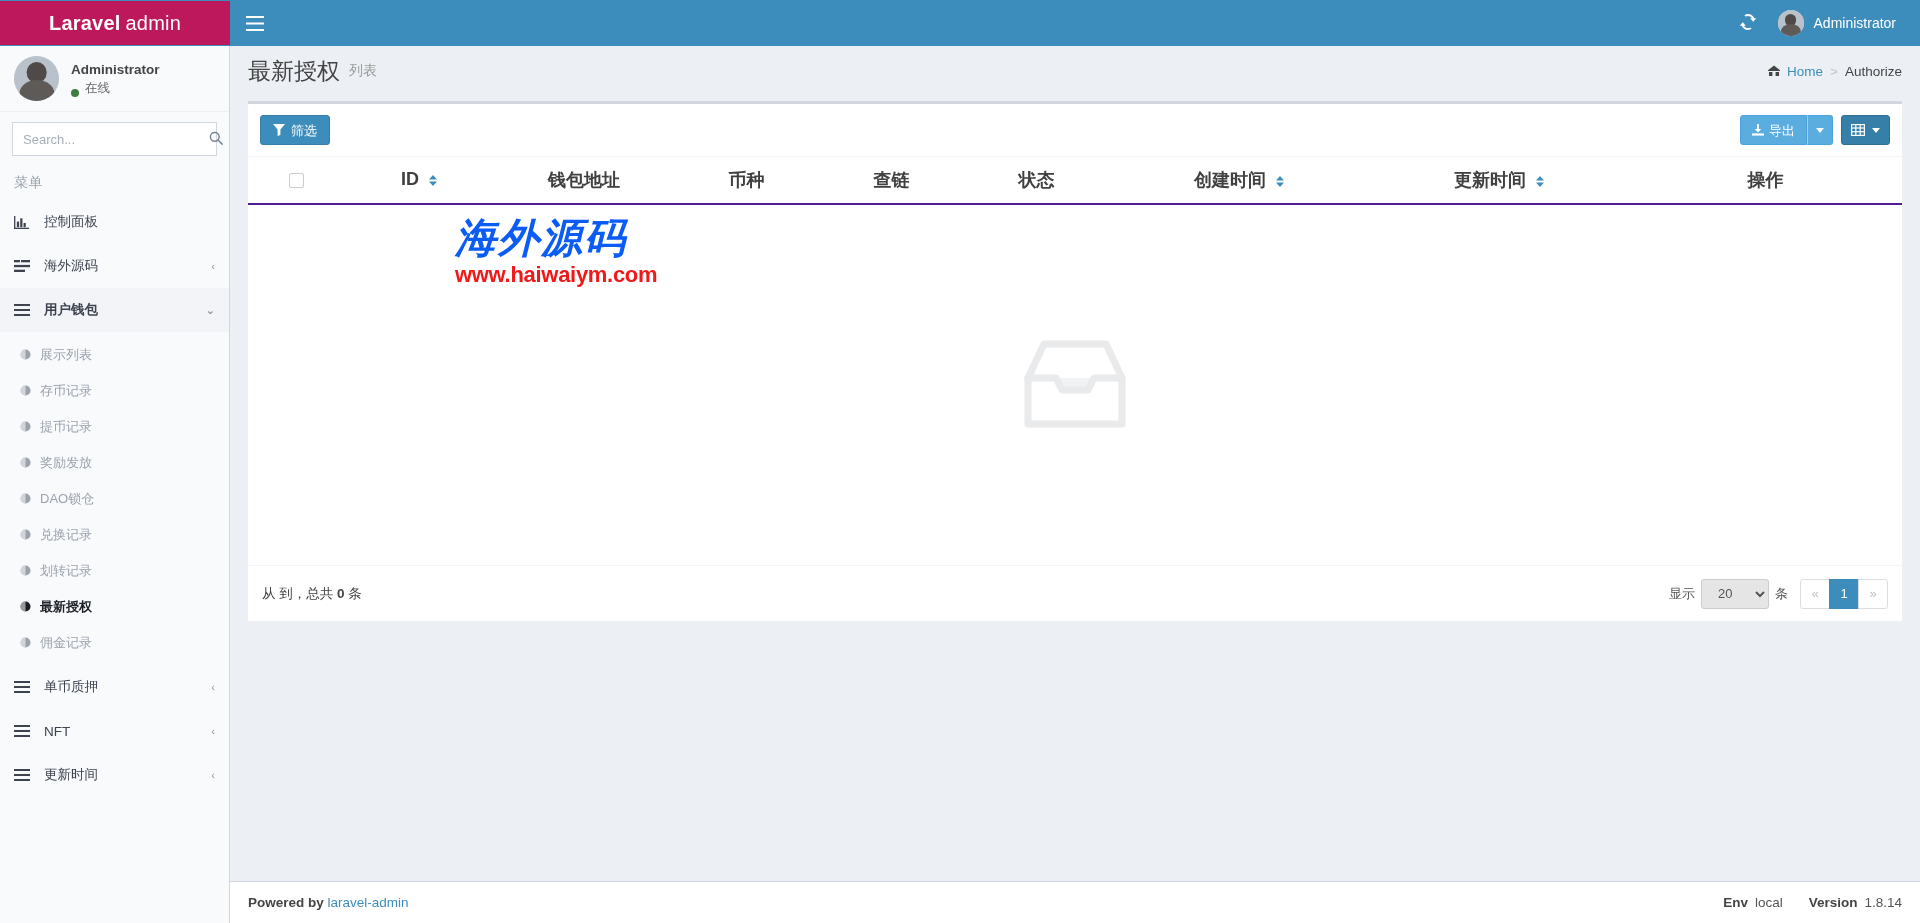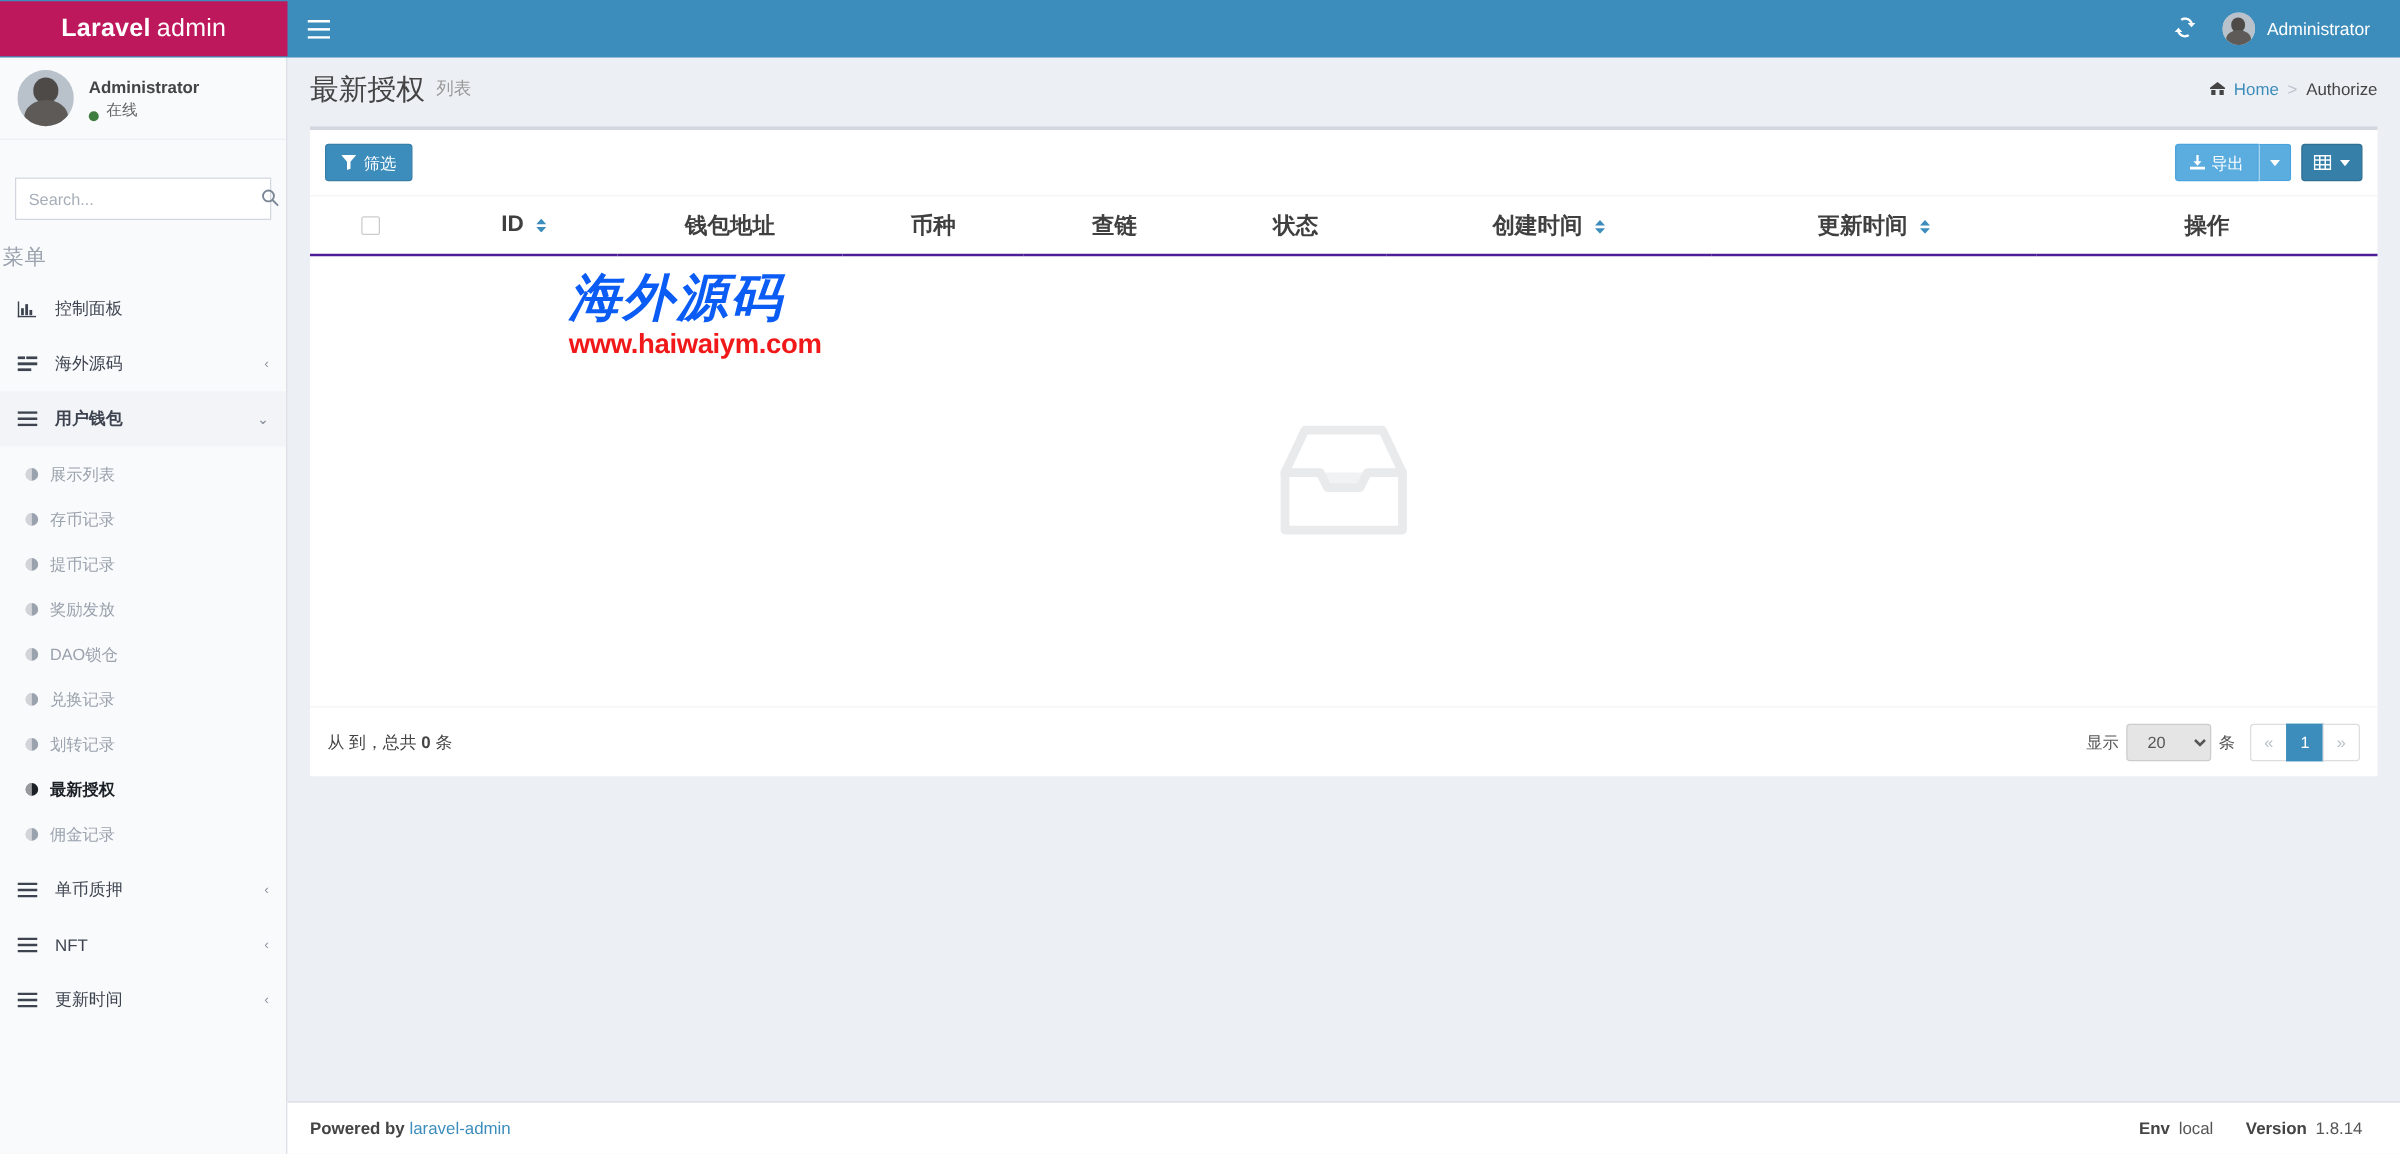--- a/index.html
+++ b/index.html
@@ -76,36 +76,36 @@
   #user-panel-name { font-size: 13.5px; font-weight: 700; color: #444; }
   #user-panel-status { font-size: 12.5px; color: #666; display: flex; align-items: flex-end; }
   .status-dot {
     width: 8px; height: 8px; border-radius: 50%;
     background: #3f7c3f; display: inline-block; margin-right: 6px;
   }
   #sidebar-search-wrap { padding: 10px 12px 4px 12px; }
   #sidebar-search {
     position: relative; height: 34px;
     border: 1px solid #d2d6de; background: #fff; border-radius: 0;
-    display: flex; align-items: center; margin-top: 20px;
+    display: flex; align-items: center;
   }
   #sidebar-search input {
     flex: 1; border: 0; outline: none; height: 32px;
     padding: 0 10px; font-size: 13px; color: #555;
     font-family: inherit; background: transparent;
   }
   #sidebar-search input::placeholder { color: #a6aeb8; }
   #sidebar-search-btn {
     width: 34px; height: 32px; display: flex;
     align-items: center; justify-content: center;
     color: #7a8694; cursor: pointer; background: transparent; border: 0;
   }
   #menu-header {
-    padding: 14px 14px 8px 2px;
-    font-size: 17px; color: #9aa2ad; letter-spacing: .5px;
+    padding: 14px 14px 8px 14px;
+    font-size: 14px; color: #9aa2ad; letter-spacing: .5px;
   }
   .menu-item {
     height: 44px; display: flex; align-items: center;
     padding: 0 14px; cursor: pointer; color: #3d4450;
     font-size: 13.5px; position: relative;
   }
   .menu-item .mi-icon {
     width: 22px; display: flex; align-items: center;
     justify-content: flex-start; margin-right: 8px; color: #3d4450;
     flex: none;
@@ -263,21 +263,21 @@
     width: 1690px; height: 42px;
     background: #fff; border-top: 1px solid #d2d6de;
     display: flex; align-items: center; padding: 0 18px;
     font-size: 13.5px; color: #444;
   }
   #footer-left b { font-weight: 700; }
   #footer-left a { color: #3c8dbc; text-decoration: none; cursor: pointer; }
   #footer-right { margin-left: auto; display: flex; align-items: center; }
   #footer-right .f-key { font-weight: 700; margin-right: 7px; }
   #footer-right .f-val { color: #555; margin-right: 26px; }
-  #footer-right .f-val:last-child { margin-right: 12px; }
+  #footer-right .f-val:last-child { margin-right: 0; }
 
   
   .face { position: absolute; inset: 0; background: #b9c2ca; }
   .face::before {
     content: ""; position: absolute; left: 50%; top: 14%;
     width: 46%; height: 46%; transform: translateX(-50%);
     border-radius: 50%; background: #4d4a48;
   }
   .face::after {
     content: ""; position: absolute; left: 50%; bottom: -14%;

